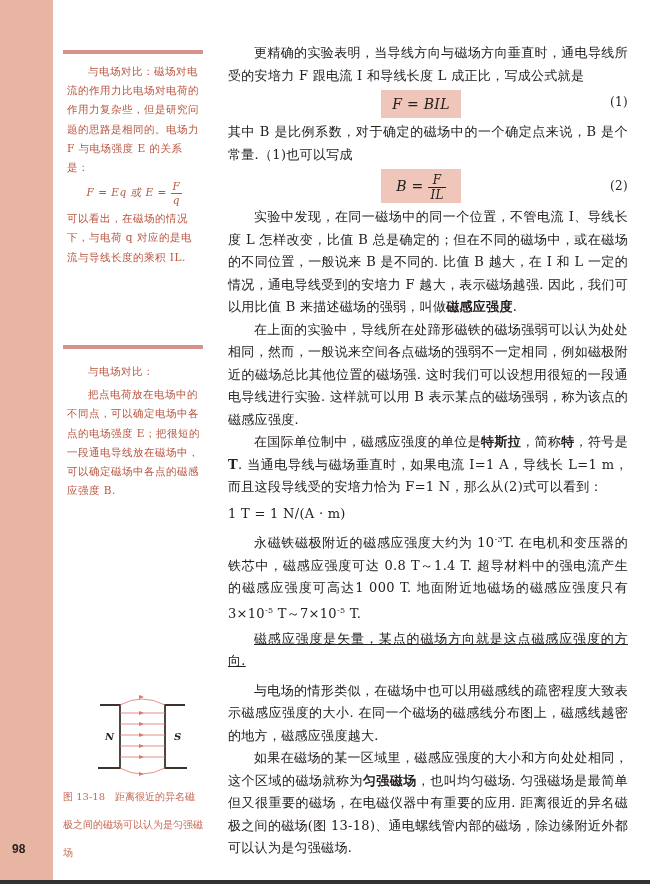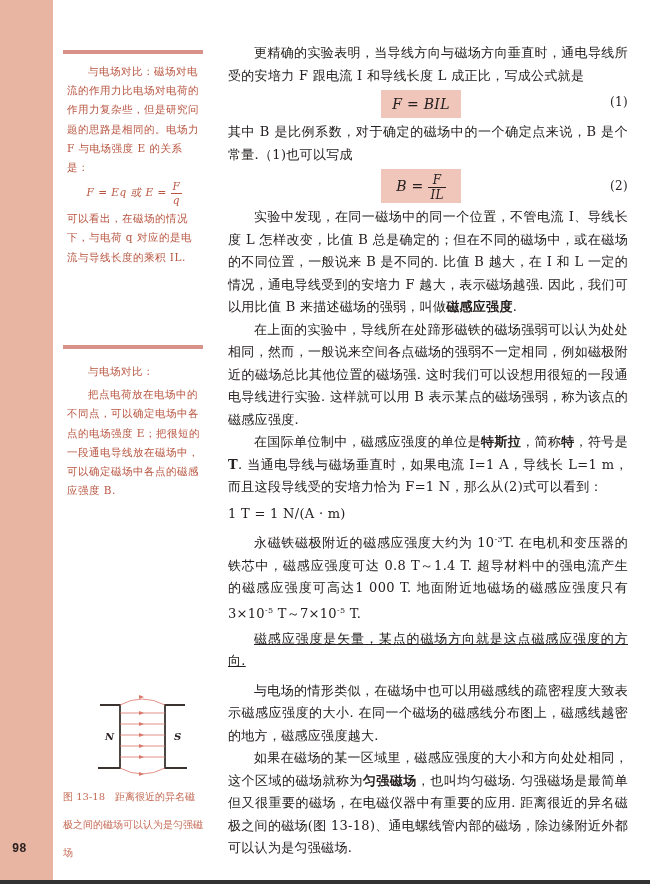--- a/index.html
+++ b/index.html
@@ -8,21 +8,21 @@
     background: #ffffff;
     font-family: "DejaVu Serif", "Liberation Serif", serif;
     color: #2a2322;
   }
   .left-strip {
     position: absolute; left: 0; top: 0; width: 53px; height: 884px;
     background: #e8b5a3;
   }
   .page-number {
     position: absolute; left: 12px; top: 842px;
-    font-family: Liberation Mono, monospace;
+    font-family: Liberation Sans, sans-serif;
     font-weight: bold; font-size: 12px; color: #2a2020;
   }
   .bottom-bar {
     position: absolute; left: 0; top: 880px; width: 650px; height: 4px; background: #333;
   }
   
   .note-rule {
     position: absolute; left: 63px; width: 140px; height: 4px; background: #d9928a;
   }
   .margin-note {

